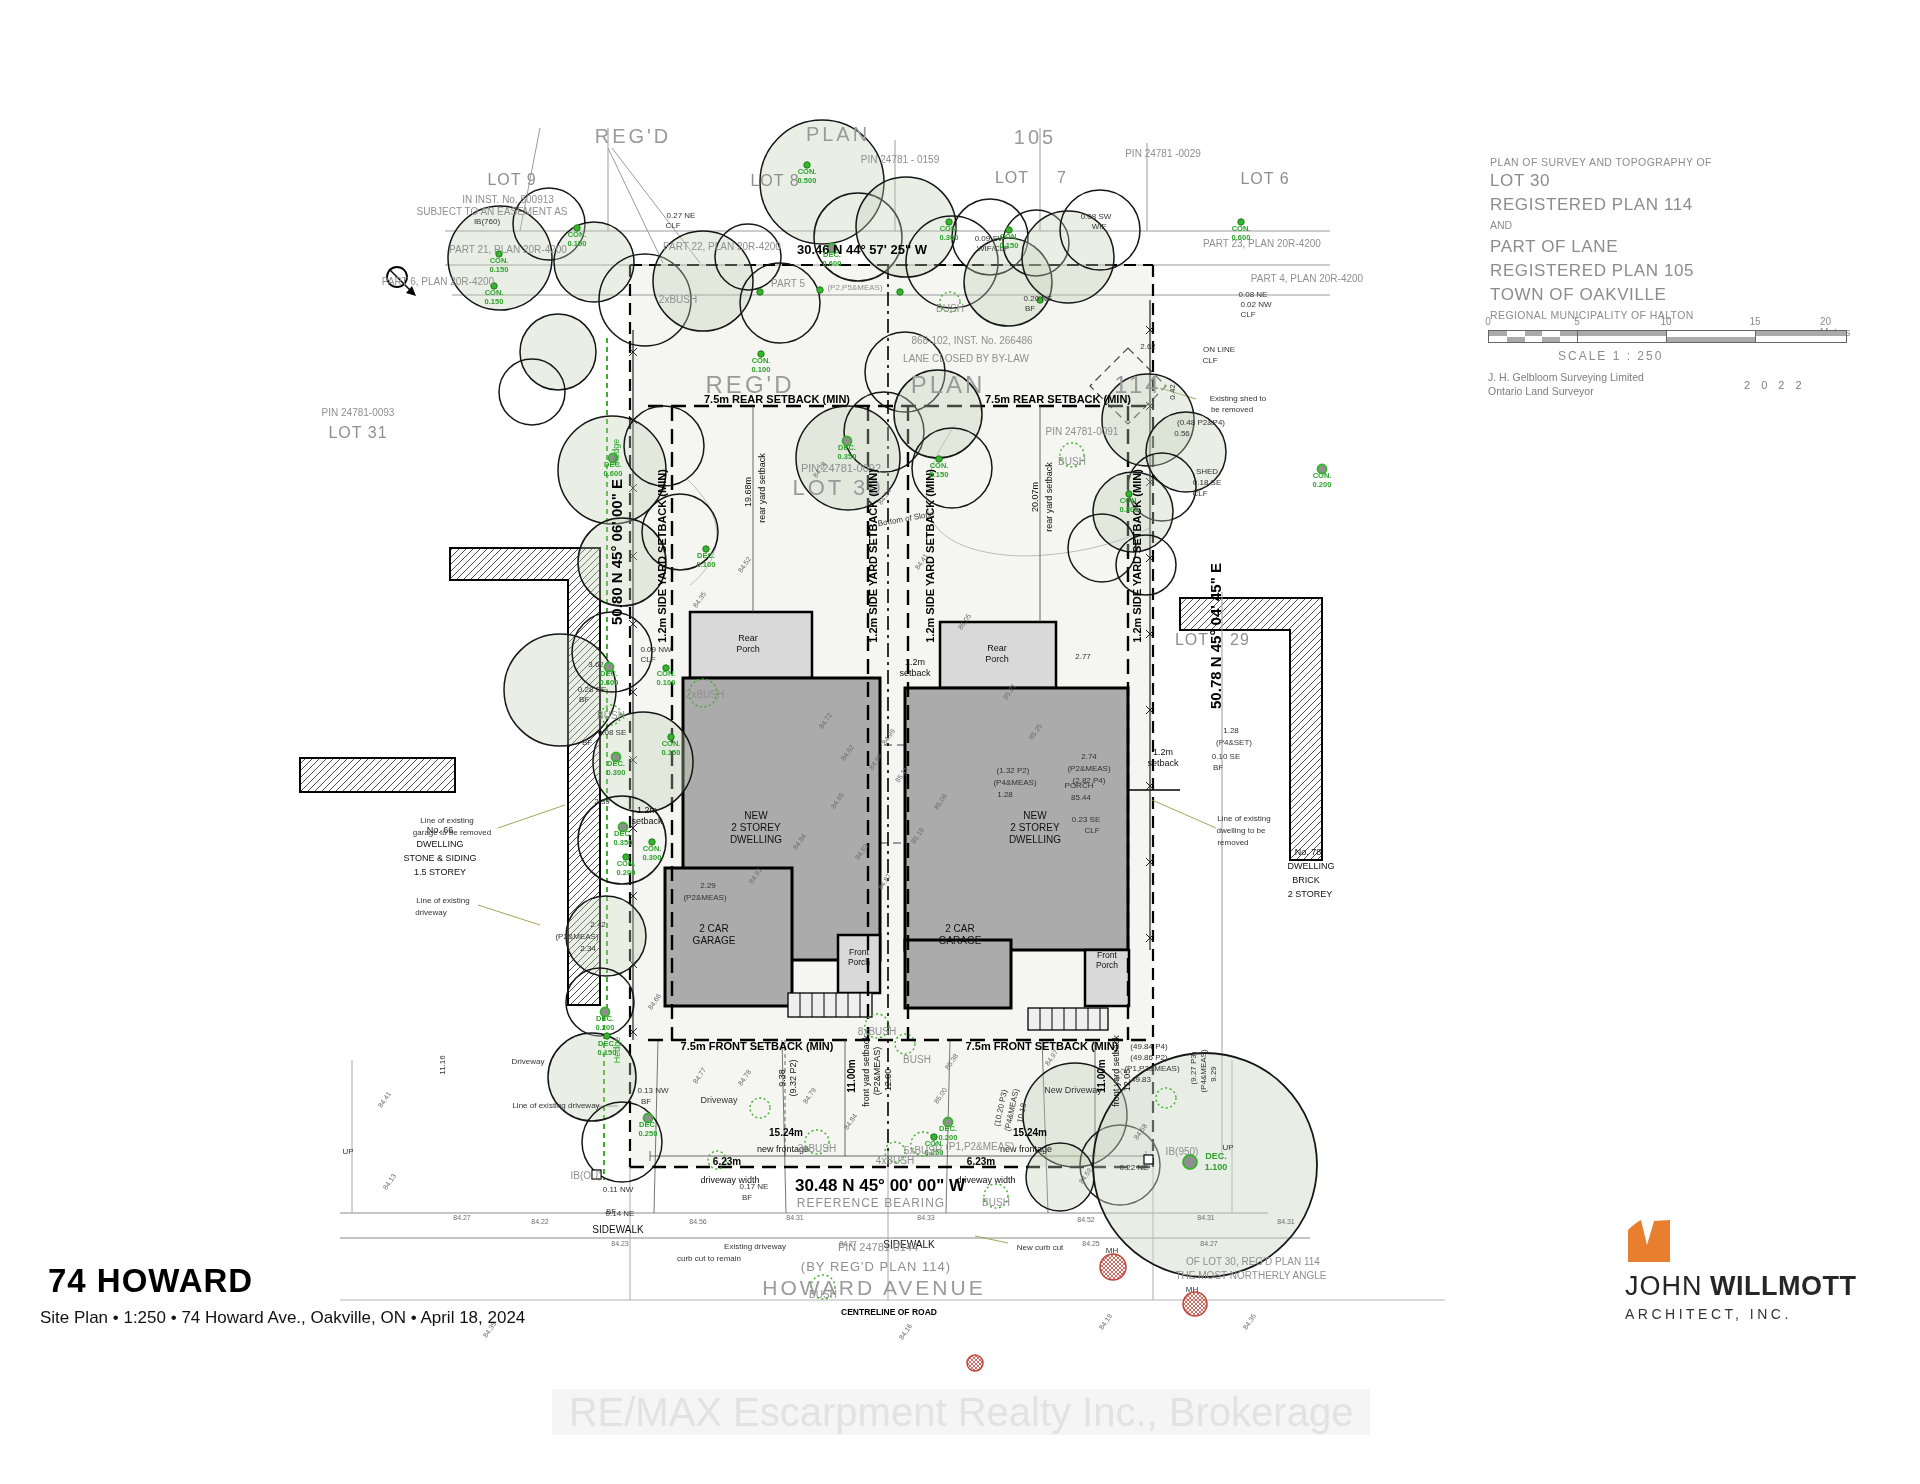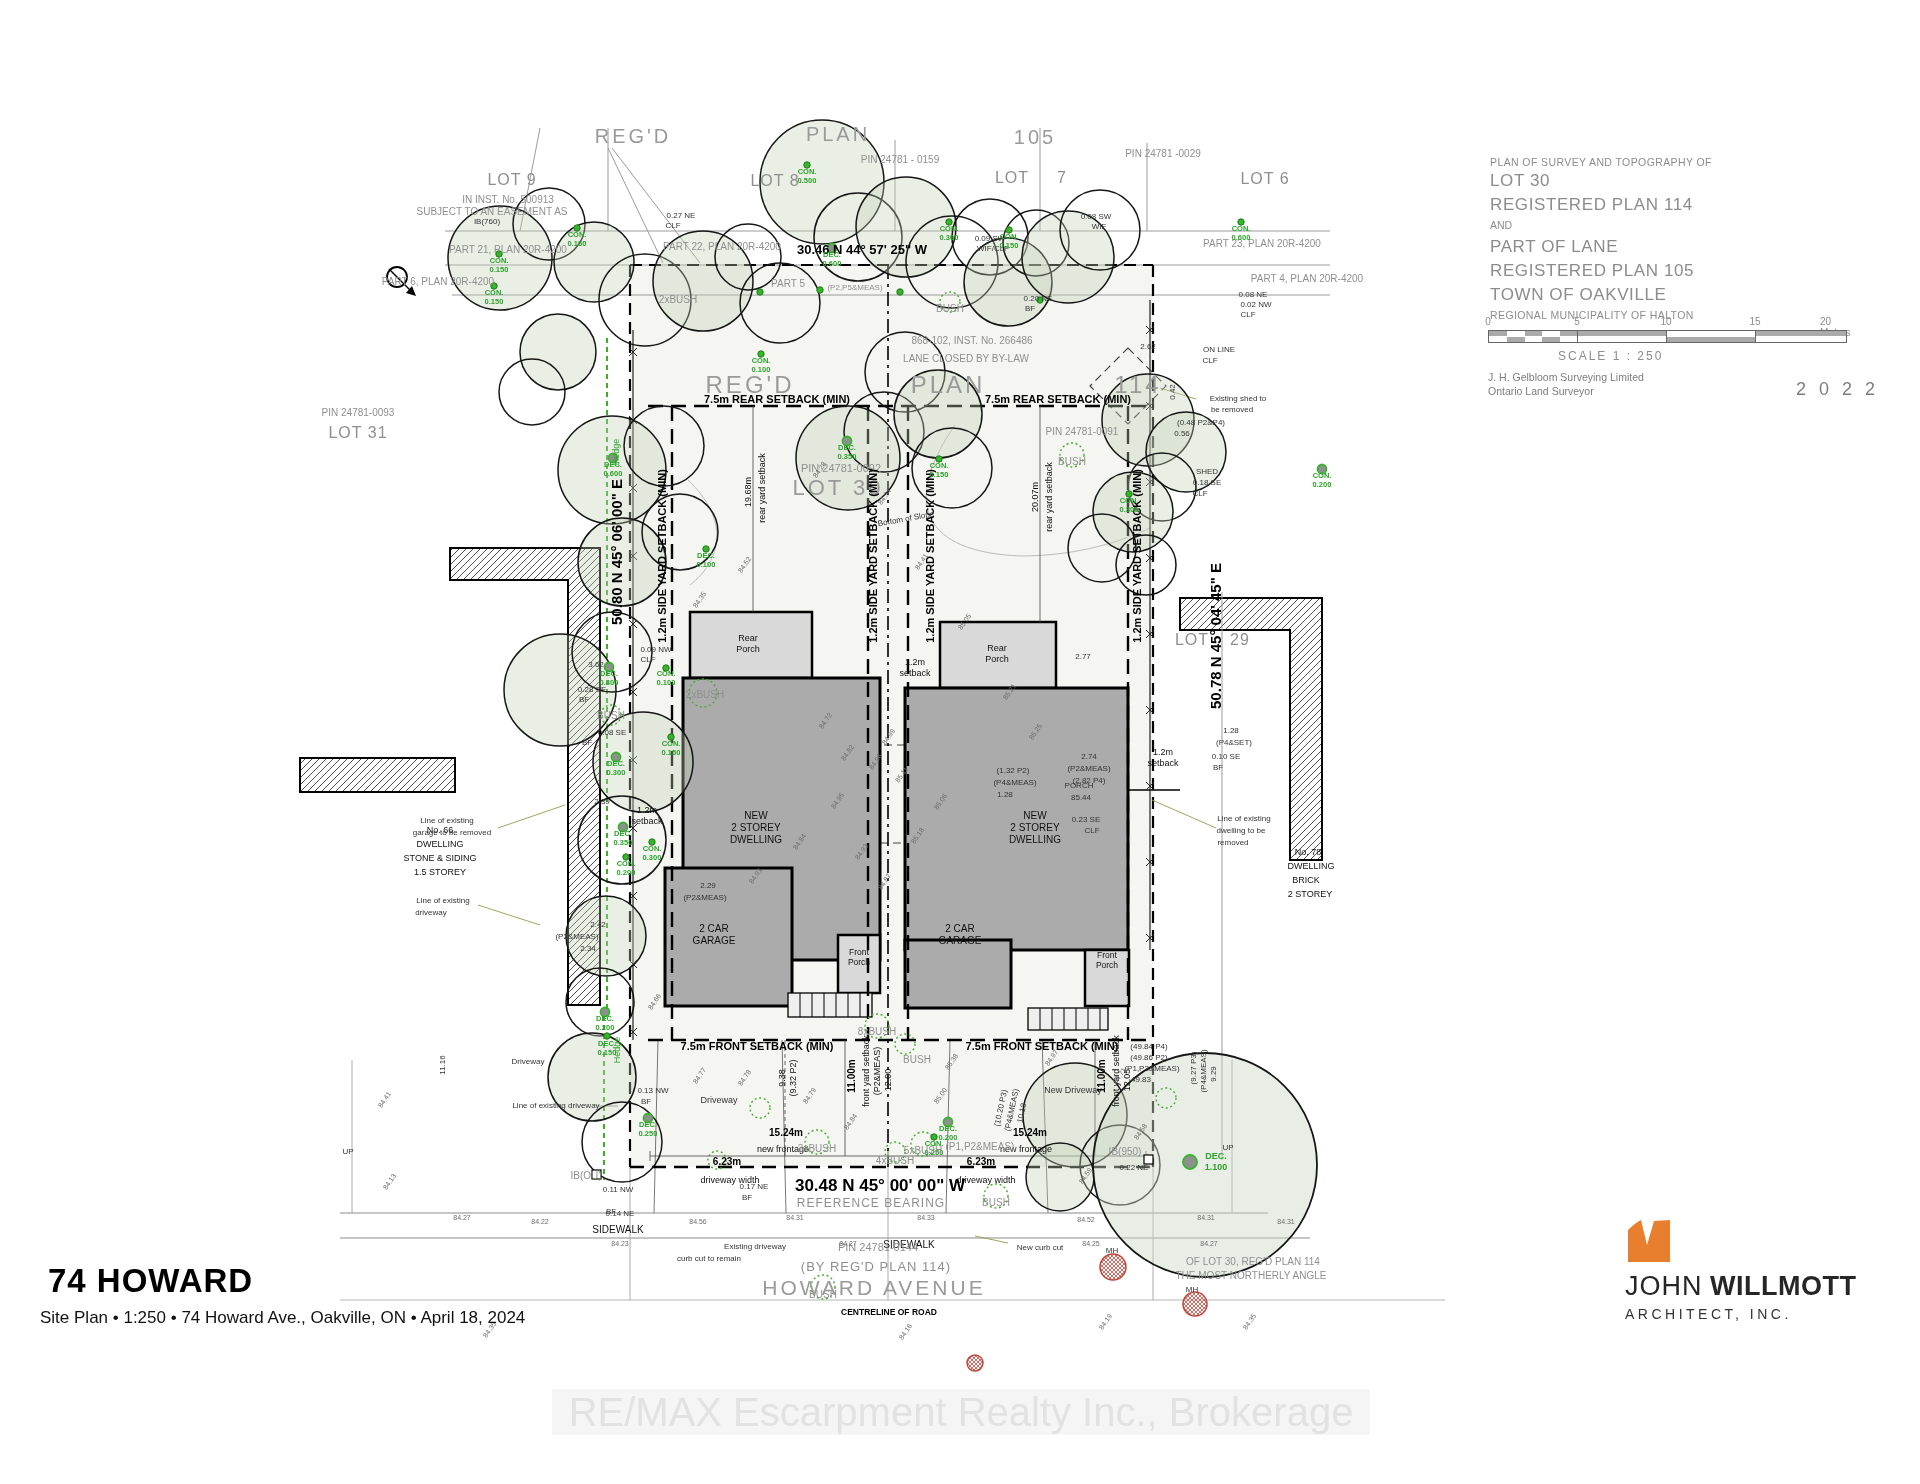--- a/index.html
+++ b/index.html
@@ -24,21 +24,21 @@
   .st-big{font-size:17px;color:#8c8c8c;letter-spacing:.6px;margin:0 0 4px 0}
   .st-and{font-size:10.5px;color:#8c8c8c;margin:2px 0 6px 0}
   
   .scalewrap{position:absolute;left:1488px;top:316px;width:380px}
   .ticks{position:relative;height:12px;font-size:10px;color:#8c8c8c}
   .ticks span{position:absolute;transform:translateX(-50%)}
   .bar{position:relative;width:357px;height:11px;border:1px solid #666;margin-top:2px;background:#fff}
   .bar i{position:absolute;background:#aaa}
   .scalelabel{font-size:12px;color:#8c8c8c;letter-spacing:2px;margin:6px 0 0 70px}
   .firm{position:absolute;left:1488px;top:370px;font-size:10.5px;color:#7d7d7d;line-height:1.35}
-  .year{position:absolute;left:1796px;top:379px;font-size:18px;color:#7d7d7d;letter-spacing:4px}
+  .year{position:absolute;left:1744px;top:379px;font-size:11px;color:#7d7d7d;letter-spacing:4px}
   
   .dt{position:absolute;left:40px;top:1254px}
   .dt h1{margin:8px;font-size:33px;letter-spacing:1px;color:#000;font-weight:bold}
   .dt .sub{margin-top:8px;font-size:17px;color:#111}
   
   .wm{position:absolute;left:552px;top:1389px;width:818px;height:46px;background:rgba(243,243,243,.85);
       color:#e2e2e2;font-size:40px;line-height:46px;text-align:center;white-space:nowrap}
   
   .logo{position:absolute;left:1625px;top:1220px;width:250px}
   .logo .mark{display:block;margin-left:3px}
@@ -553,21 +553,21 @@
       <div class="lbl blk-b" style="left: 880px; top: 1186px; font-size: 17px; transform: translate(-50%, -50%);">30.48 N 45° 00' 00" W</div>
       <div class="lbl g-md" style="left: 871px; top: 1203px; font-size: 12px; transform: translate(-50%, -50%);">REFERENCE BEARING</div>
       <div class="lbl g-sm" style="left: 878px; top: 1247px; font-size: 11px; transform: translate(-50%, -50%);">PIN 24781-0144</div>
       <div class="lbl g-md" style="left: 876px; top: 1267px; font-size: 13px; transform: translate(-50%, -50%);">(BY REG'D PLAN 114)</div>
       <div class="lbl g-lg" style="left: 874px; top: 1288px; font-size: 21px; transform: translate(-50%, -50%);">HOWARD AVENUE</div>
       <div class="lbl blk-b" style="left: 889px; top: 1312px; font-size: 8.5px; transform: translate(-50%, -50%);">CENTRELINE OF ROAD</div>
       <div class="lbl tiny" style="left: 1112px; top: 1251px; transform: translate(-50%, -50%);">MH</div>
       <div class="lbl tiny" style="left: 1192px; top: 1290px; transform: translate(-50%, -50%);">MH</div>
       <div class="lbl g-sm" style="left: 1253px; top: 1262px; font-size: 10px; transform: translate(-50%, -50%);">OF LOT 30, REG'D PLAN 114</div>
       <div class="lbl g-sm" style="left: 1251px; top: 1276px; font-size: 10px; transform: translate(-50%, -50%);">THE MOST NORTHERLY ANGLE</div>
-      <div class="lbl g-sm" style="left: 1125px; top: 1152px; transform: translate(-50%, -50%);">IB(950)</div>
+      <div class="lbl g-sm" style="left: 1182px; top: 1152px; transform: translate(-50%, -50%);">IB(950)</div>
       <div class="lbl tiny" style="left: 1134px; top: 1168px; transform: translate(-50%, -50%);">0.22 NE</div>
       <div class="lbl tiny" style="left: 348px; top: 1152px; transform: translate(-50%, -50%);">UP</div>
       <div class="lbl tiny" style="left: 1228px; top: 1148px; transform: translate(-50%, -50%);">UP</div>
       <div class="lbl tiny" style="left: 1001px; top: 1108px; transform: translate(-50%, -50%) rotate(-78deg);">(10.20 P3)</div>
       <div class="lbl tiny" style="left: 1012px; top: 1110px; transform: translate(-50%, -50%) rotate(-78deg);">(P4&amp;MEAS)</div>
       <div class="lbl tiny" style="left: 1022px; top: 1113px; transform: translate(-50%, -50%) rotate(-78deg);">10.18</div>
       <div class="lbl tiny" style="left: 1149px; top: 1047px; transform: translate(-50%, -50%);">(49.84 P4)</div>
       <div class="lbl tiny" style="left: 1149px; top: 1058px; transform: translate(-50%, -50%);">(49.86 P2)</div>
       <div class="lbl tiny" style="left: 1152px; top: 1069px; transform: translate(-50%, -50%);">(P1,P3&amp;MEAS)</div>
       <div class="lbl tiny" style="left: 1141px; top: 1080px; transform: translate(-50%, -50%);">49.83</div>

